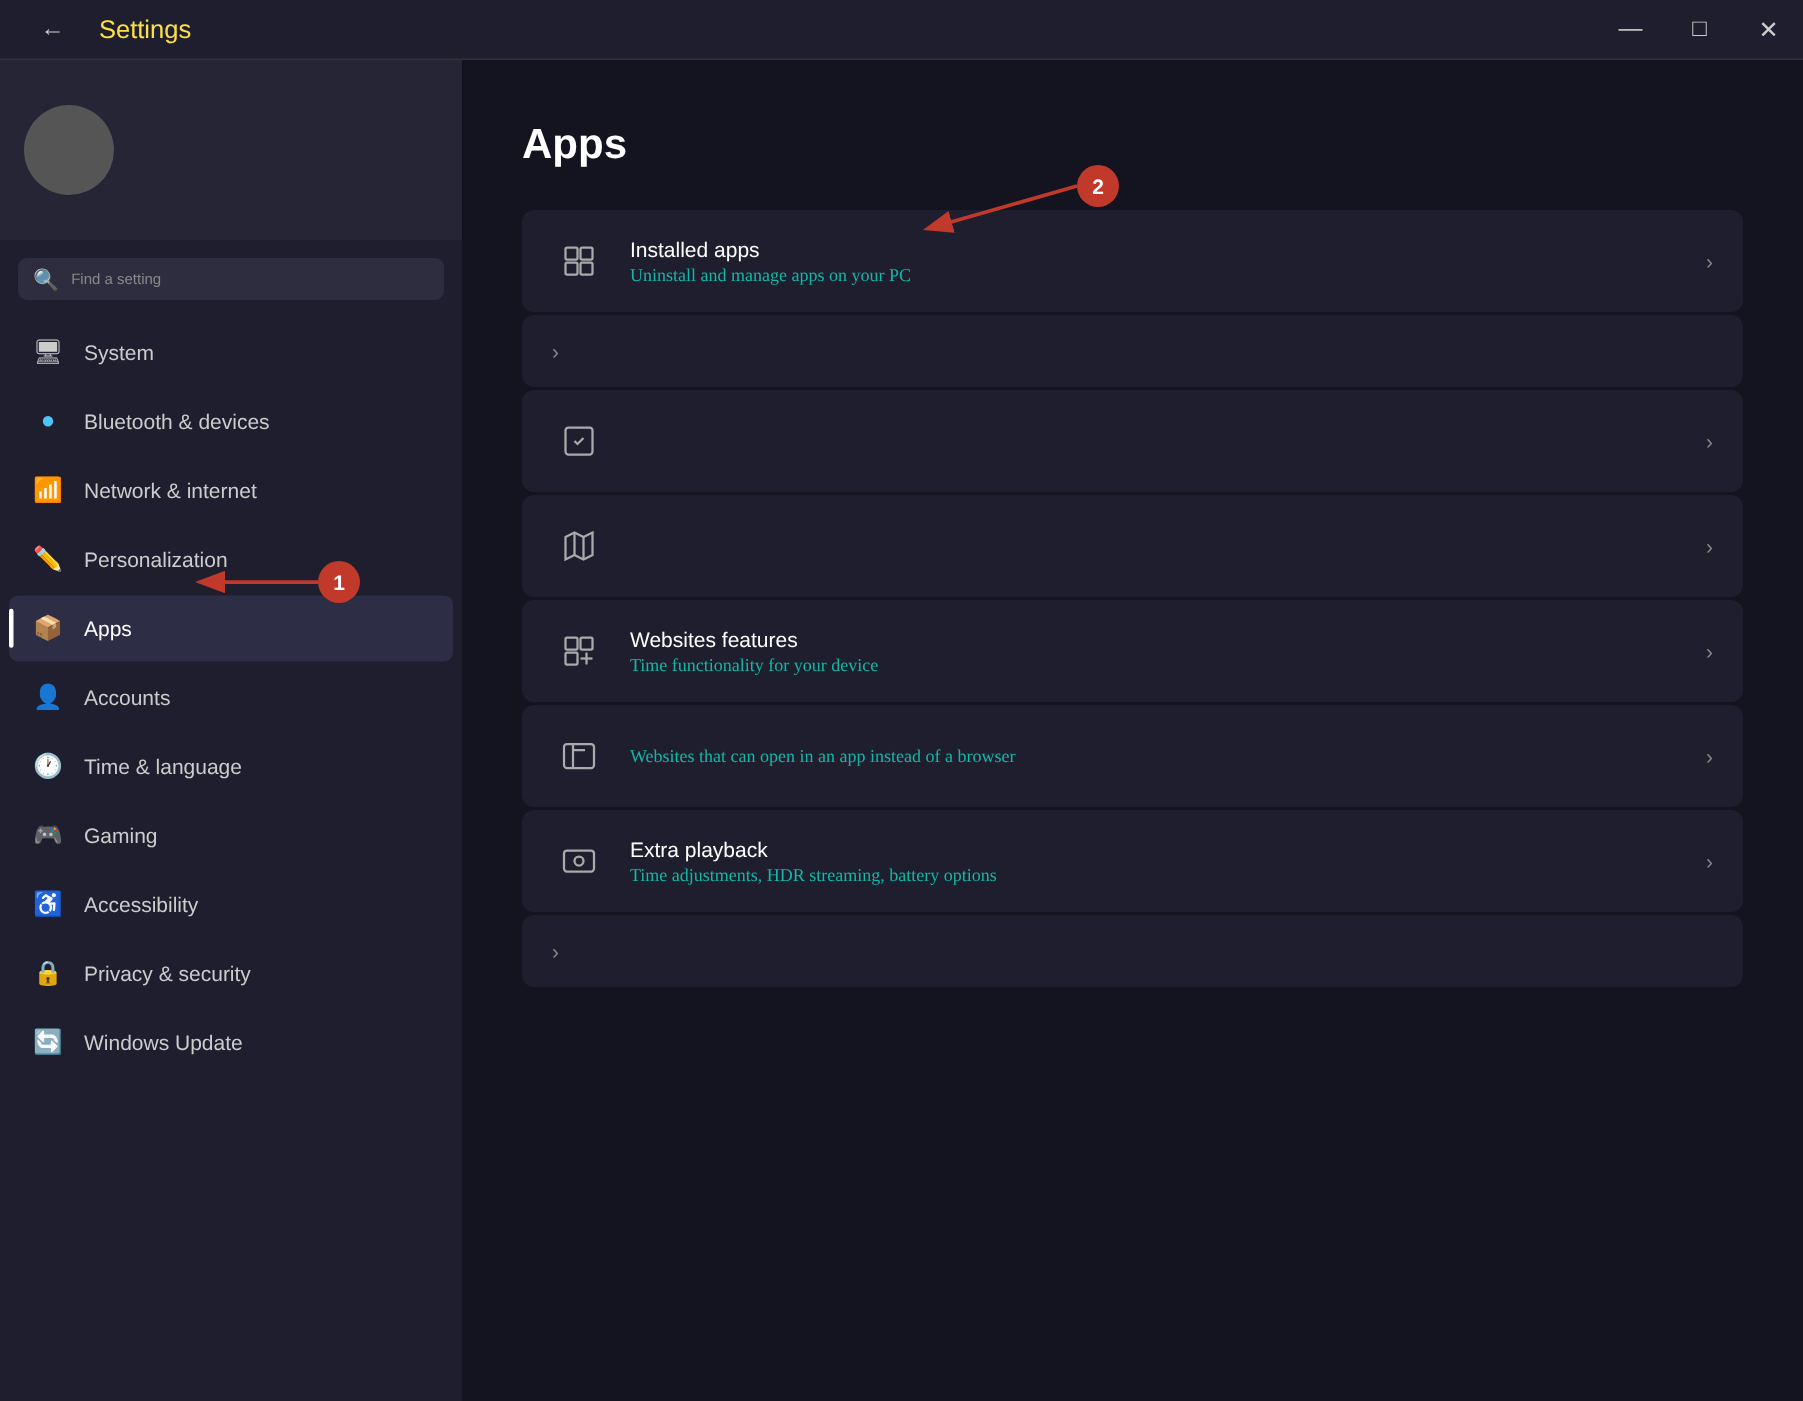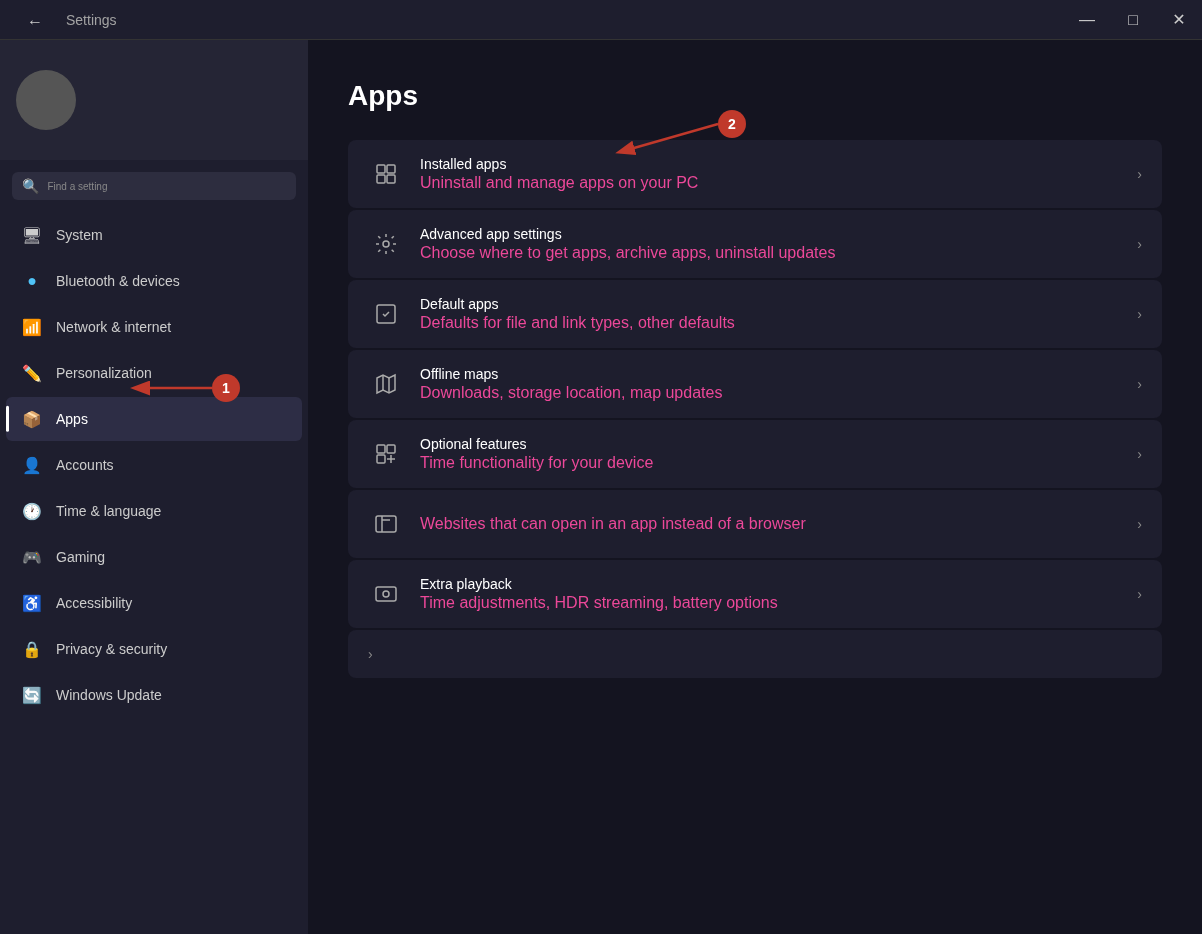--- a/index.html
+++ b/index.html
@@ -21,22 +21,22 @@
       height: 40px;
       padding: 0 0 0 12px;
       border-bottom: 1px solid #333;
     }
     .titlebar-left {
       display: flex;
       align-items: center;
       gap: 8px;
     }
     .titlebar-title {
-      font-size: 14px;
-      color: #a3a3a3;
+      font-size: 17px;
+      color: #fde047;
     }
     .titlebar-controls {
       display: flex;
     }
     .titlebar-btn {
       width: 46px;
       height: 40px;
       display: flex;
       align-items: center;
       justify-content: center;
@@ -185,22 +185,23 @@
       color: #aaa;
       flex-shrink: 0;
     }
     .settings-item-text .item-title {
       font-size: 14px;
       font-weight: 500;
       color: #fff;
       margin-bottom: 2px;
     }
     .settings-item-text .item-desc {
-      font-size: 16px;
-      color: #ec4899;
+      font-size: 12px;
+      color: #14b8a6;
+      font-family: Liberation Serif, serif;
     }
     .chevron {
       color: #888;
       font-size: 14px;
     }
 
     
     .annotation-circle {
       width: 28px;
       height: 28px;
@@ -330,81 +331,61 @@
             </div>
             <div class="settings-item-text">
               <div class="item-title">Installed apps</div>
               <div class="item-desc">Uninstall and manage apps on your PC</div>
             </div>
           </div>
           <span class="chevron">›</span>
         </div>
 
         <div class="settings-item">
-          <div class="settings-item-left">
-            <div class="settings-item-icon">
-              <svg width="24" height="24" viewBox="0 0 24 24" fill="none" stroke="#aaa" stroke-width="1.5">
-                <circle cx="12" cy="12" r="3"></circle>
-                <path d="M12 2v3M12 19v3M4.22 4.22l2.12 2.12M17.66 17.66l2.12 2.12M2 12h3M19 12h3M4.22 19.78l2.12-2.12M17.66 6.34l2.12-2.12"></path>
-              </svg>
-            </div>
-            <div class="settings-item-text">
-              <div class="item-title">Advanced app settings</div>
-              <div class="item-desc">Choose where to get apps, archive apps, uninstall updates</div>
-            </div>
-          </div>
           <span class="chevron">›</span>
         </div>
 
         <div class="settings-item">
           <div class="settings-item-left">
             <div class="settings-item-icon">
               <svg width="24" height="24" viewBox="0 0 24 24" fill="none" stroke="#aaa" stroke-width="1.5">
                 <rect x="3" y="3" width="18" height="18" rx="2"></rect>
                 <path d="M9 12l2 2 4-4"></path>
               </svg>
-            </div>
-            <div class="settings-item-text">
-              <div class="item-title">Default apps</div>
-              <div class="item-desc">Defaults for file and link types, other defaults</div>
             </div>
           </div>
           <span class="chevron">›</span>
         </div>
 
         <div class="settings-item">
           <div class="settings-item-left">
             <div class="settings-item-icon">
               <svg width="24" height="24" viewBox="0 0 24 24" fill="none" stroke="#aaa" stroke-width="1.5">
                 <polygon points="3,6 9,3 15,6 21,3 21,18 15,21 9,18 3,21"></polygon>
                 <line x1="9" y1="3" x2="9" y2="18"></line>
                 <line x1="15" y1="6" x2="15" y2="21"></line>
               </svg>
-            </div>
-            <div class="settings-item-text">
-              <div class="item-title">Offline maps</div>
-              <div class="item-desc">Downloads, storage location, map updates</div>
             </div>
           </div>
           <span class="chevron">›</span>
         </div>
 
         <div class="settings-item">
           <div class="settings-item-left">
             <div class="settings-item-icon">
               <svg width="24" height="24" viewBox="0 0 24 24" fill="none" stroke="#aaa" stroke-width="1.5">
                 <rect x="3" y="3" width="8" height="8" rx="1"></rect>
                 <rect x="13" y="3" width="8" height="8" rx="1"></rect>
                 <rect x="3" y="13" width="8" height="8" rx="1"></rect>
                 <line x1="17" y1="13" x2="17" y2="21"></line>
                 <line x1="13" y1="17" x2="21" y2="17"></line>
               </svg>
             </div>
             <div class="settings-item-text">
-              <div class="item-title">Optional features</div>
+              <div class="item-title">Websites features</div>
               <div class="item-desc">Time functionality for your device</div>
             </div>
           </div>
           <span class="chevron">›</span>
         </div>
 
         <div class="settings-item">
           <div class="settings-item-left">
             <div class="settings-item-icon">
               <svg width="24" height="24" viewBox="0 0 24 24" fill="none" stroke="#aaa" stroke-width="1.5">

